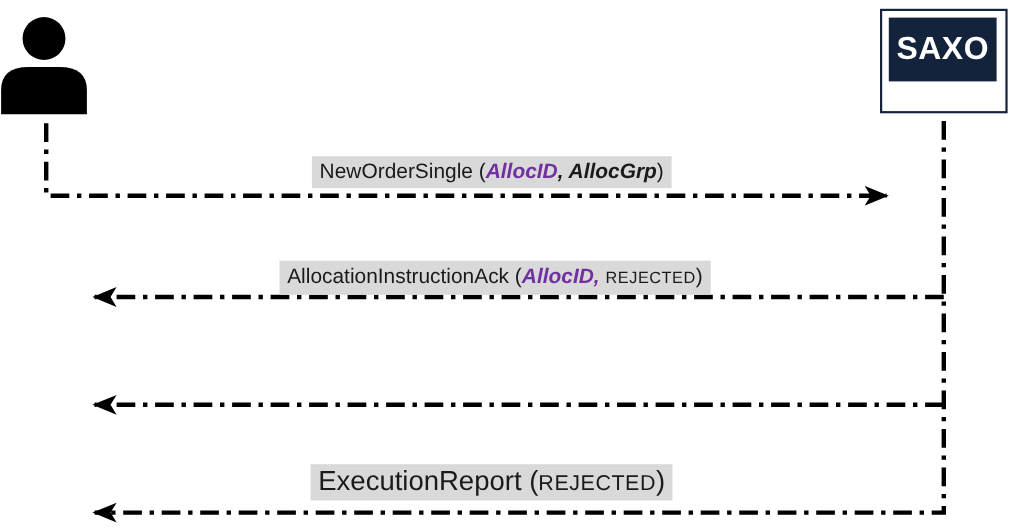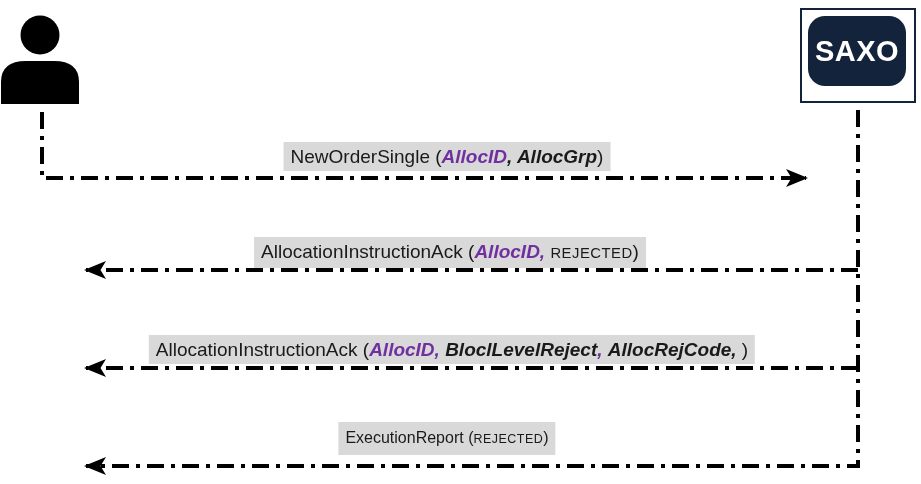--- a/index.html
+++ b/index.html
@@ -12,42 +12,41 @@
 
   
   .person-svg { position:absolute; left:0px; top:14px; }
 
   
   .logo-box {
     position:absolute; left:800px; top:8px; width:116px; height:95px;
     background:#ffffff; border:2px solid #14233c; box-sizing:border-box;
   }
   .logo-navy {
-    position:absolute; left:6px; top:6px; width:98px; height:70px;
+    position:absolute; left:6px; top:6px; width:98px; height:58px;
     background:#14233c; color:#ffffff;
     display:flex; align-items:center; justify-content:center;
     font-weight:bold; font-size:29px; letter-spacing:0.5px;
     font-family:"Liberation Sans", sans-serif;
-    border-radius:17px;
   }
   .logo-bank {
     position:absolute; left:0; right:0; bottom:8px; text-align:center;
     color:#14233c; font-weight:bold; font-size:19px;
     letter-spacing:9px; text-indent:9px;
     font-family:"Liberation Sans", sans-serif;
   }
 
   
   .msg-label {
     position:absolute; transform:translateX(-50%);
     background:#d9d9d9; color:#1a1a1a;
     font-size:19px; line-height:27px; padding:1px 7px;
     white-space:nowrap;
   }
-  .msg-label.big { font-size:16px; line-height:29px; }
+  .msg-label.big { font-size:25px; line-height:29px; }
   .seg-plain  { color:#1a1a1a; }
   .seg-bold   { color:#1a1a1a; font-weight:bold; font-style:italic; }
   .seg-purple { color:#7030a0; font-weight:bold; font-style:italic; }
   .seg-smallcaps { color:#1a1a1a; font-size:0.78em; letter-spacing:0.5px; }
 </style>
 </head>
 <body>
 
 <div class="stage">
 
@@ -71,16 +70,15 @@
     <circle cx="40" cy="21" r="19.5" fill="#000"></circle>
     <path d="M1,90 V68 Q1,47 26,47 H54 Q79,47 79,68 V90 Z" fill="#000"></path>
   </svg>
 
   <div class="logo-box">
     <div class="logo-navy">SAXO</div>
   </div>
 
   <div class="msg-label" style="left:447px; top:142px;"><span class="seg-plain">NewOrderSingle (</span><span class="seg-purple">AllocID</span><span class="seg-bold">, </span><span class="seg-bold">AllocGrp</span><span class="seg-plain">)</span></div>
   <div class="msg-label" style="left:450px; top:237px;"><span class="seg-plain">AllocationInstructionAck (</span><span class="seg-purple">AllocID</span><span class="seg-purple">,</span><span class="seg-plain"> </span><span class="seg-smallcaps">REJECTED</span><span class="seg-plain">)</span></div>
-  <div class="msg-label" style="left:452px; top:335px;"><span class="seg-plain">AllocationInstructionAck (</span><span class="seg-purple">AllocID,</span><span class="seg-plain"> </span><span class="seg-bold">BloclLevelReject</span><span class="seg-purple">,</span><span class="seg-plain"> </span><span class="seg-bold">AllocRejCode,</span><span class="seg-plain"> )</span></div>
   <div class="msg-label big" style="left:447px; top:422px;"><span class="seg-plain">ExecutionReport (</span><span class="seg-smallcaps">REJECTED</span><span class="seg-plain">)</span></div>
 
 </div>
 
 </body></html>

